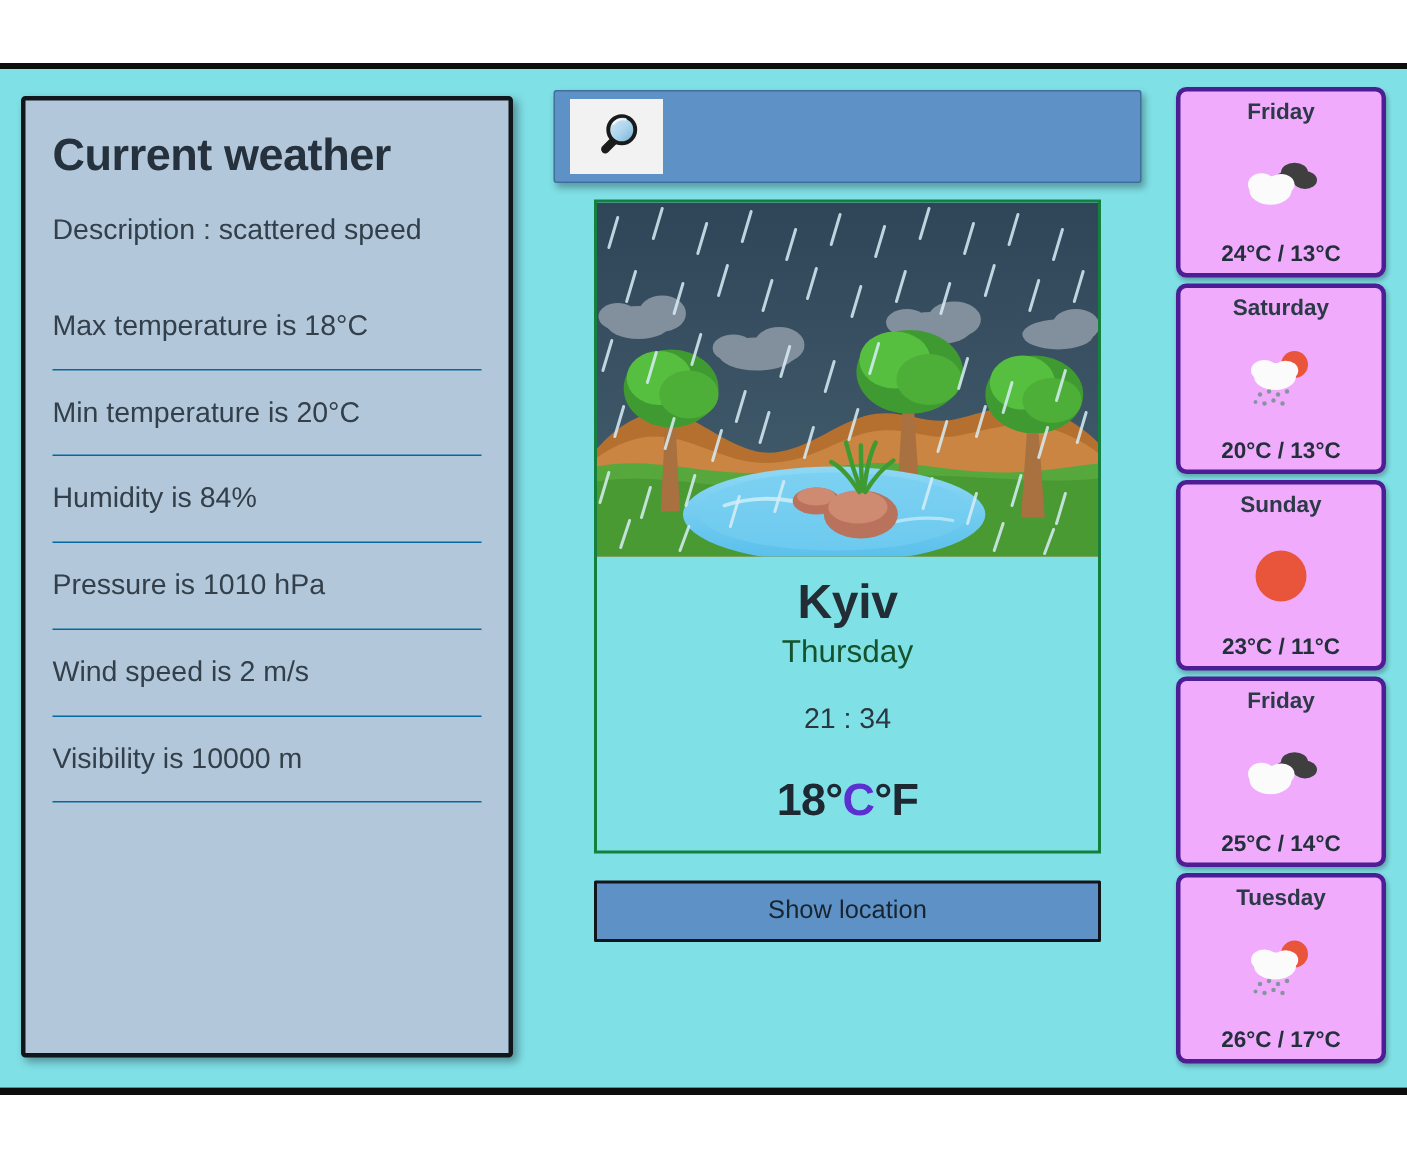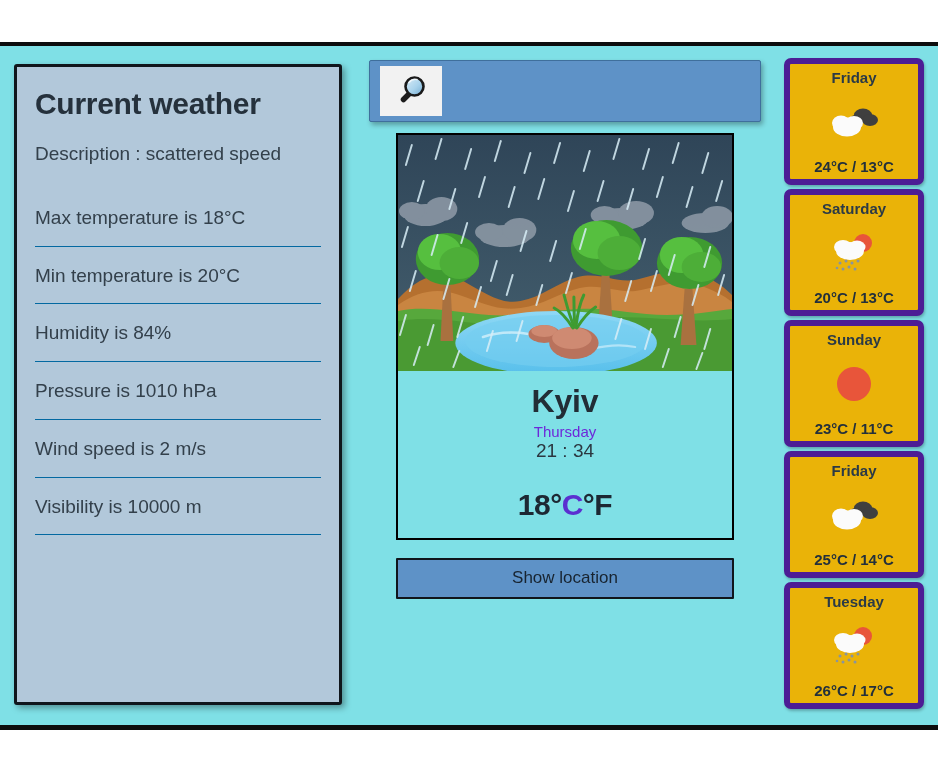--- a/index.html
+++ b/index.html
@@ -127,42 +127,43 @@
     align-items: center;
     justify-content: center;
     padding: 0;
   }
 
   
   #weather-card {
     width: 100%;
     max-width: 338px;
     box-sizing: border-box;
-    border: 2px solid #000000;
+    border: 2px solid #15803d;
     background: transparent;
     display: flex;
     flex-direction: column;
     align-items: center;
     padding-bottom: 16px;
   }
   #weather-image {
     width: 100%;
     height: 236px;
     display: block;
   }
   #city-name {
     font-size: 32px;
     font-weight: 700;
     color: #222d36;
     margin: 12px 0 3px 0;
     letter-spacing: -0.2px;
   }
   #day-name {
-    font-size: 15px;
-    color: #6d28d9;
+    font-size: 21px;
+    color: #14532d;
+    margin-bottom: 22px;
   }
   #clock-time {
     font-size: 19px;
     color: #2b3740;
     margin-bottom: 26px;
   }
   #temperature-row {
     font-size: 30px;
     font-weight: 700;
     color: #1d2833;
@@ -190,22 +191,22 @@
     width: 148px;
     flex: 0 0 148px;
     display: flex;
     flex-direction: column;
     padding: 6px 6px 8px 2px;
     box-sizing: border-box;
     gap: 4px;
   }
   .forecast-card {
     flex: 1 1 0;
-    background: #eab308;
-    border: 6px solid #4c1d95;
+    background: #f0abfc;
+    border: 3px solid #4c1d95;
     border-radius: 7px;
     display: flex;
     flex-direction: column;
     align-items: center;
     justify-content: space-between;
     padding: 5px 2px 4px 2px;
     box-sizing: border-box;
     box-shadow: 1px 2px 3px rgba(0,0,0,0.25);
     min-height: 0;
   }

